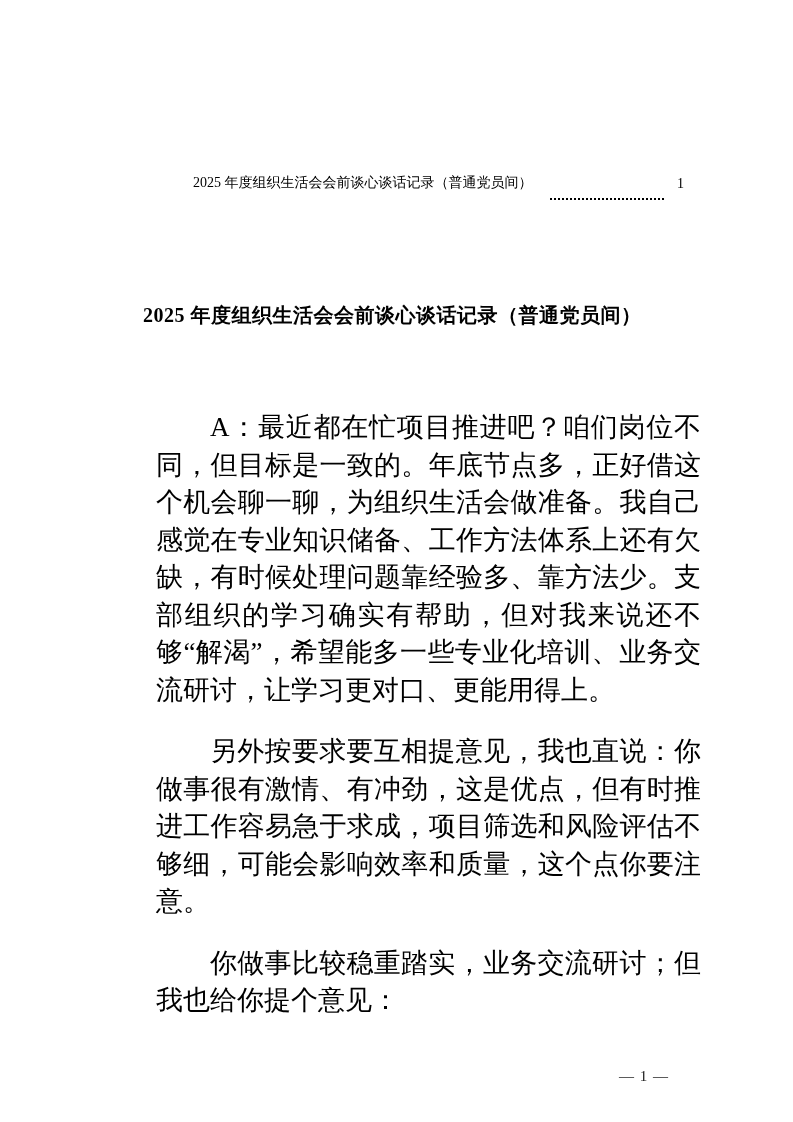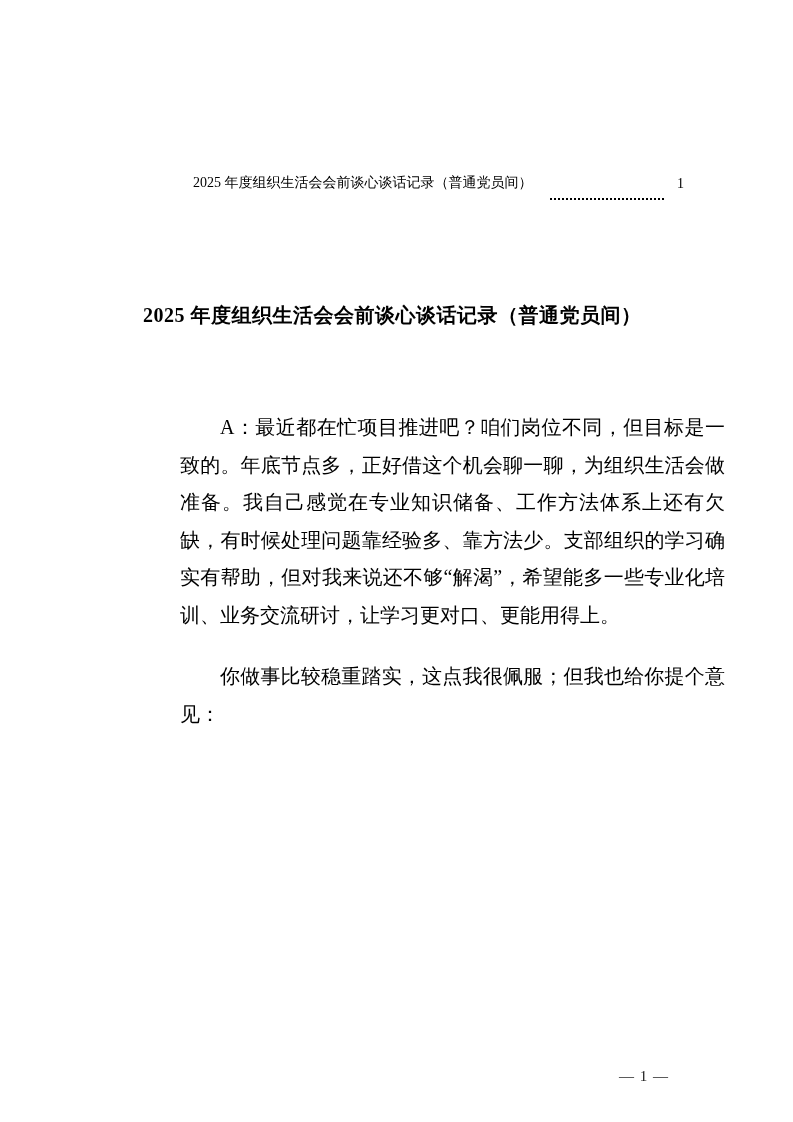--- a/index.html
+++ b/index.html
@@ -48,25 +48,24 @@
     line-height: 34px;
     letter-spacing: 0.5px;
   }
 
   
   .doc-body {
     position: absolute;
     left: 108px;
     top: 361px;
     width: 593px;
-    font-size: 20px;
+    font-size: 27px;
     line-height: 37.5px;
     text-align: justify;
     text-justify: inter-ideograph;
-    margin-left: 24px;
   }
   .doc-body p {
     text-indent: 2em;
     margin: 0;
   }
 
   
   .page-footer {
     position: absolute;
     top: 1032px;
@@ -86,20 +85,21 @@
       <span class="toc-label">2025 年度组织生活会会前谈心谈话记录（普通党员间）</span>
       <span class="toc-leader"></span>
       <span class="toc-page">1</span>
     </div>
   </div>
 
   <h1 class="doc-title">2025 年度组织生活会会前谈心谈话记录（普通党员间）</h1>
 
   <div class="doc-body">
     <p>A：最近都在忙项目推进吧？咱们岗位不同，但目标是一致的。年底节点多，正好借这个机会聊一聊，为组织生活会做准备。我自己感觉在专业知识储备、工作方法体系上还有欠缺，有时候处理问题靠经验多、靠方法少。支部组织的学习确实有帮助，但对我来说还不够“解渴”，希望能多一些专业化培训、业务交流研讨，让学习更对口、更能用得上。</p>
-    <p>你做事比较稳重踏实，这点我很佩服；但我也给你提个意见：</p>
+    <p>另外按要求要互相提意见，我也直说：你做事很有激情、有冲劲，这是优点，但有时推进工作容易急于求成，项目筛选和风险评估不够细，可能会影响效率和质量，这个点你要注意。</p>
+    <p>你做事比较稳重踏实，业务交流研讨；但我也给你提个意见：</p>
   </div>
 
   <div class="page-footer">
     <span>— 1 —</span>
   </div>
 
 </div>
 
 </body></html>

